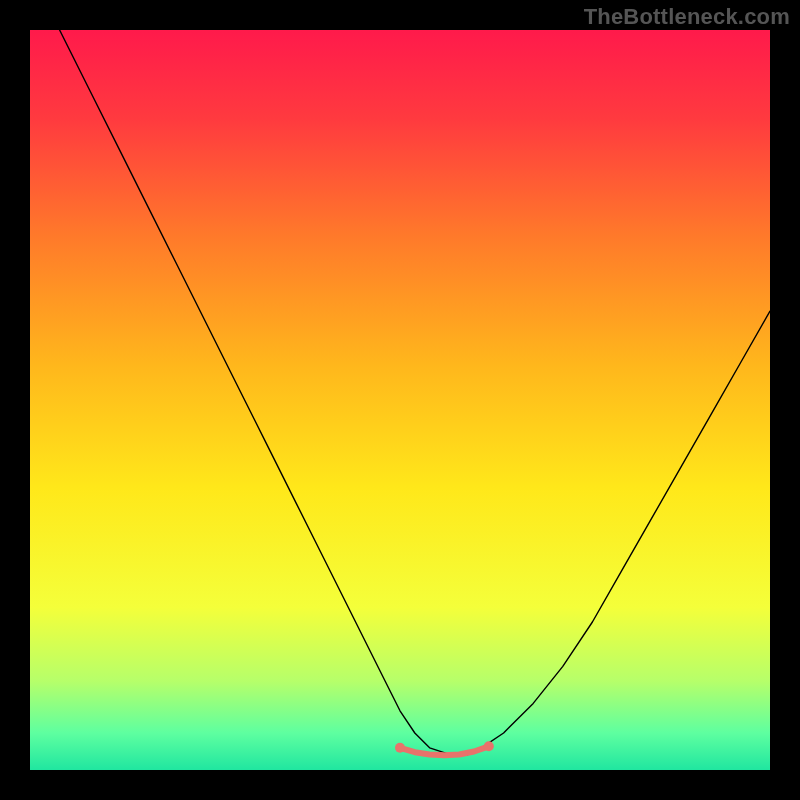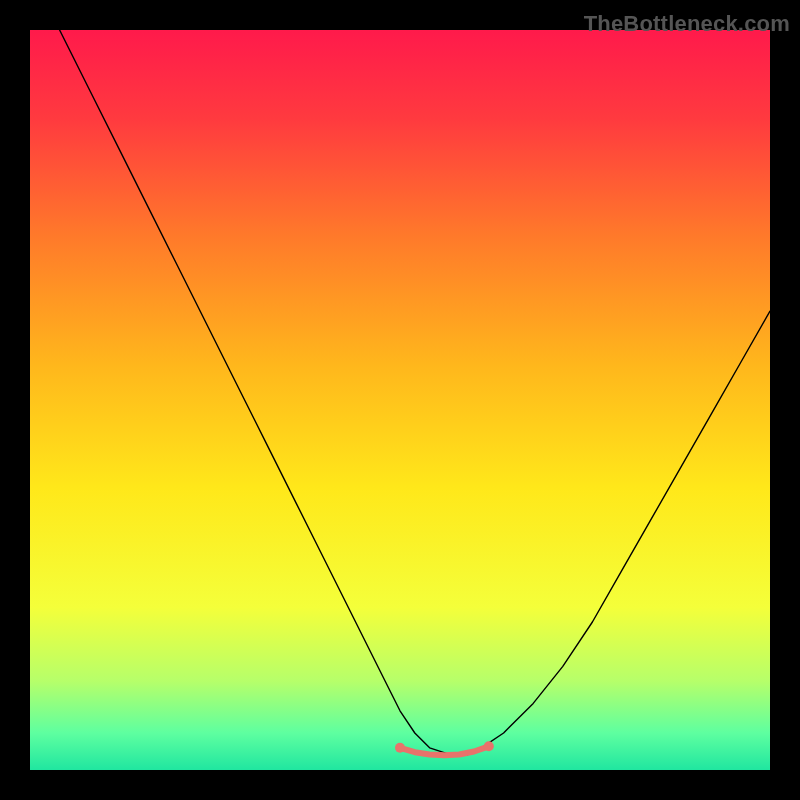--- a/index.html
+++ b/index.html
@@ -5,21 +5,21 @@
   * { margin: 0; padding: 0; box-sizing: border-box; }
   html, body { width: 800px; height: 800px; overflow: hidden; background: #000; }
   .frame {
     position: relative;
     width: 800px;
     height: 800px;
     background: #000;
   }
   .watermark {
     position: absolute;
-    top: 11px;
+    top: 4px;
     right: 10px;
     font-family: Arial, Helvetica, sans-serif;
     font-size: 22px;
     font-weight: 600;
     color: #555;
     letter-spacing: 0.2px;
     z-index: 10;
   }
   .plot {
     position: absolute;

